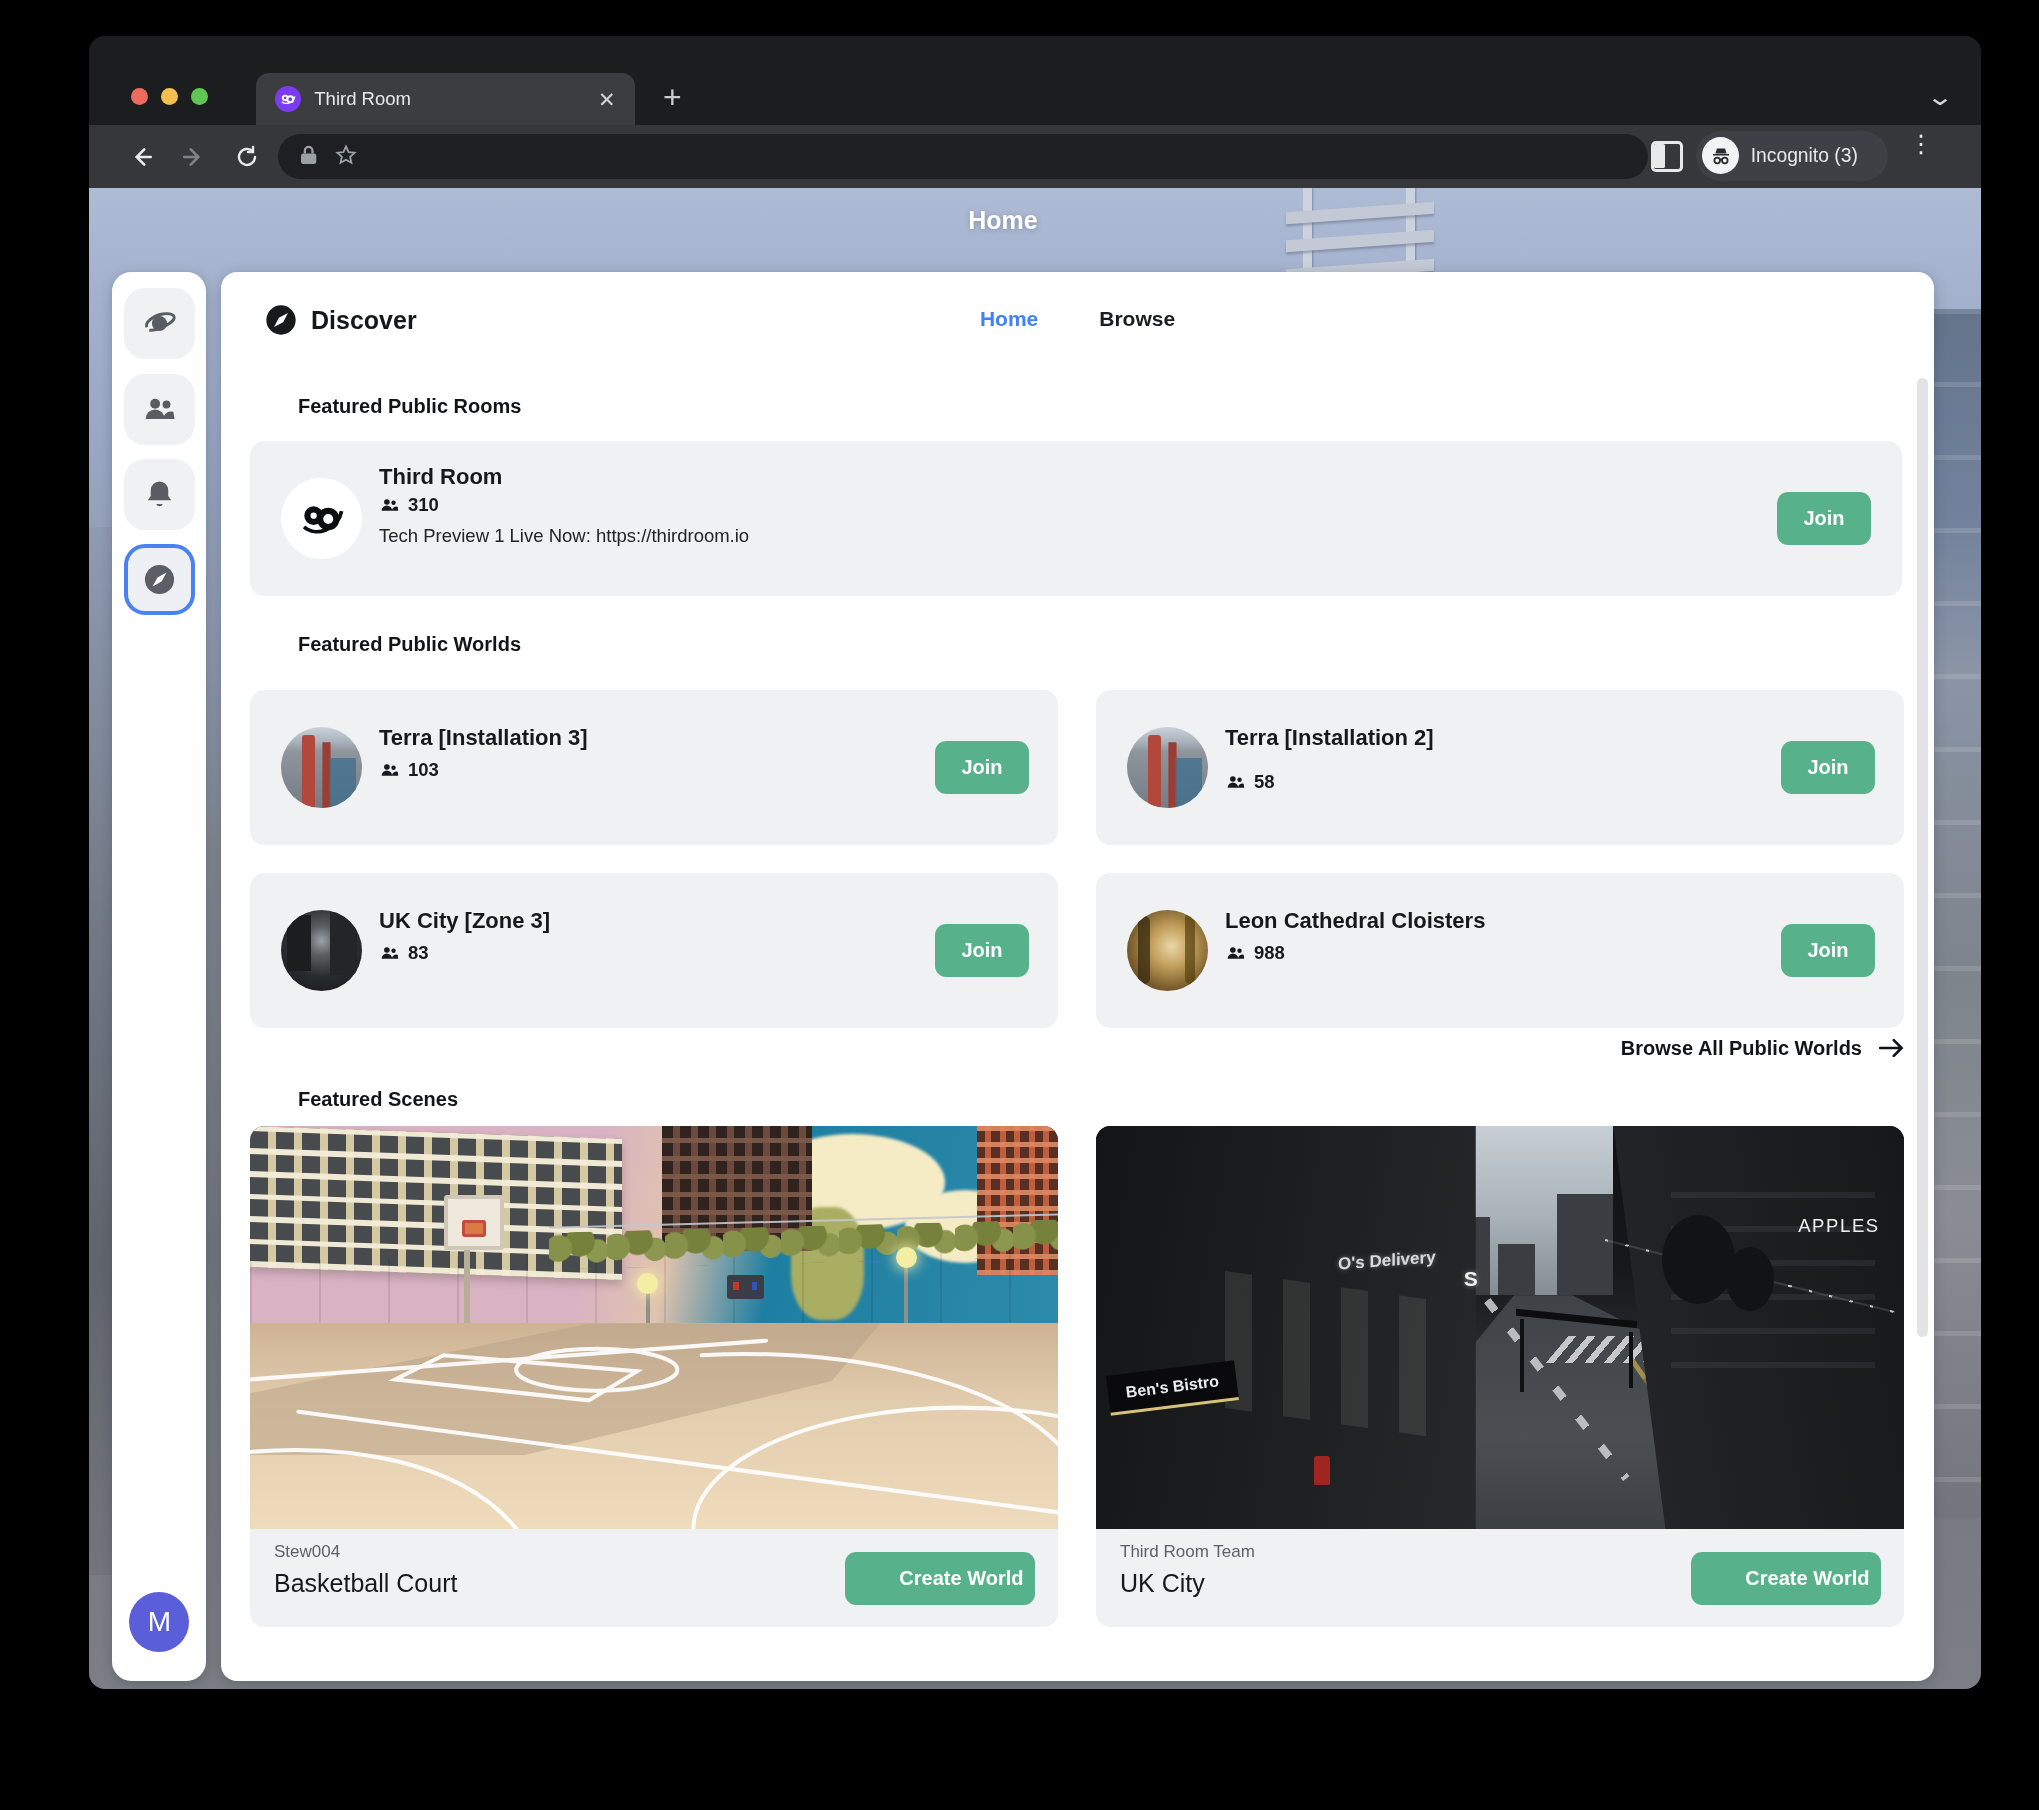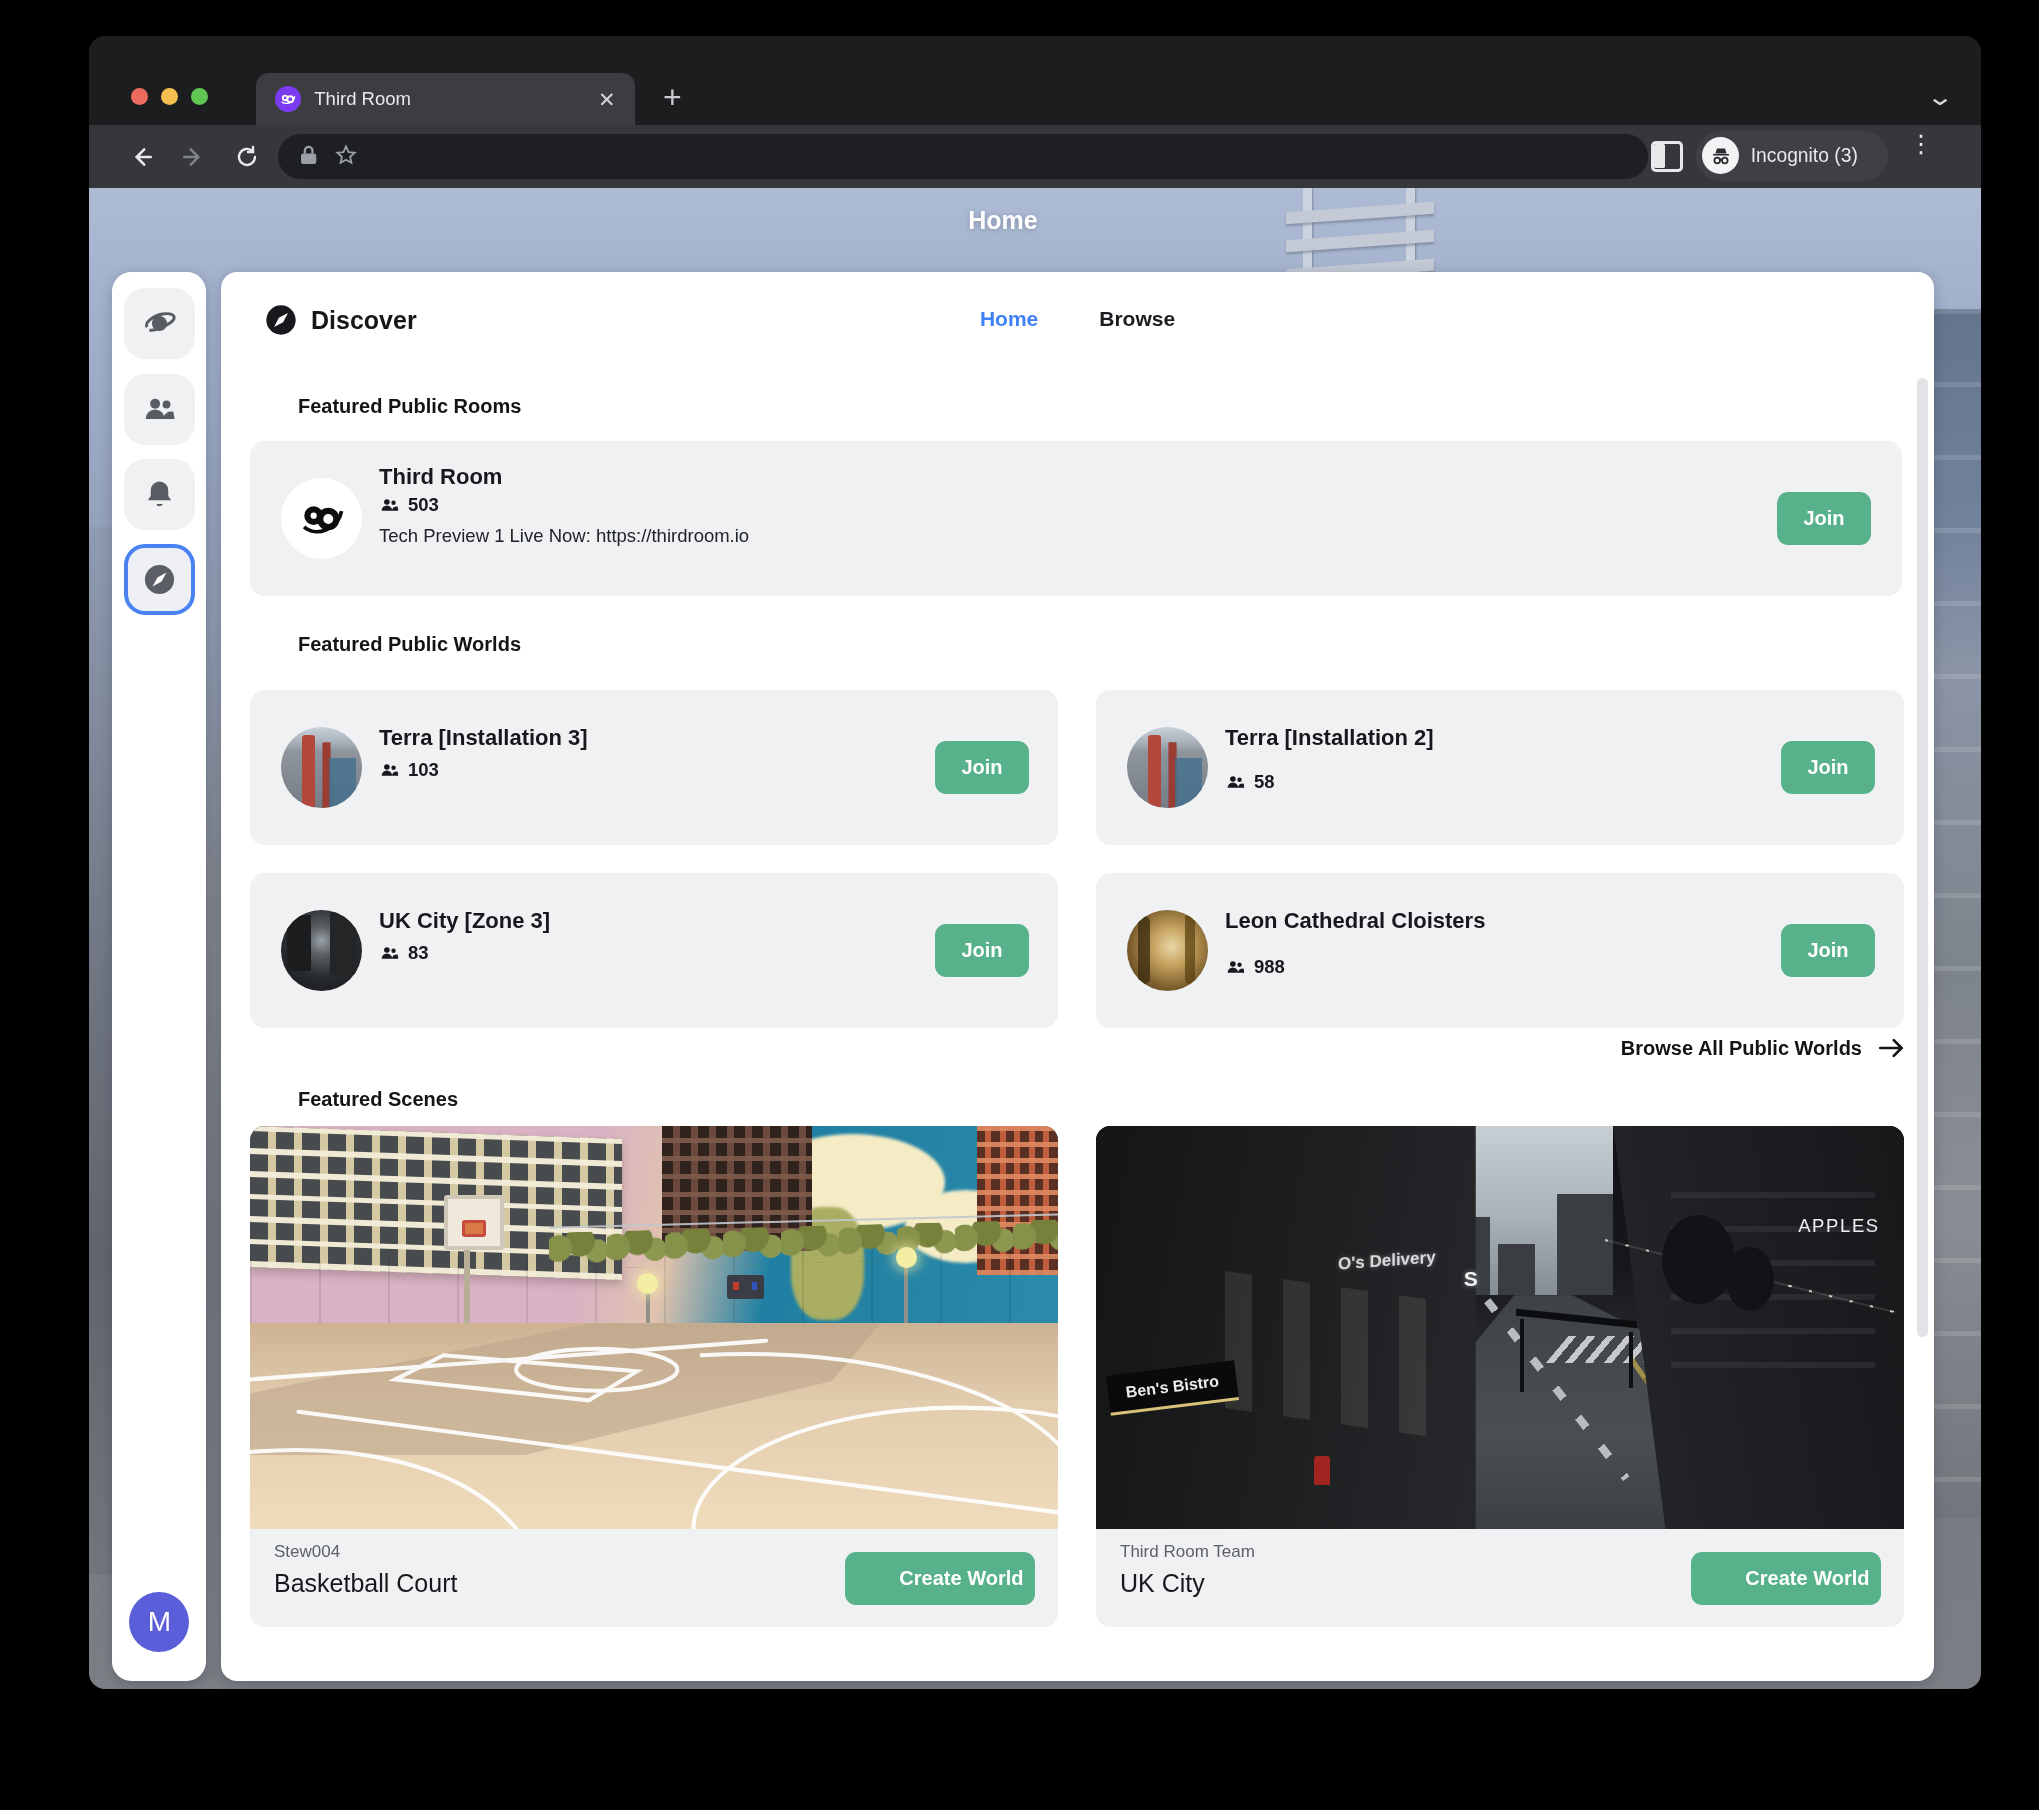--- a/index.html
+++ b/index.html
@@ -344,21 +344,21 @@
             </svg>
         </div>
         <div class="name" style="top:22.6px;">Third Room</div>
         <div class="mrow" style="top:53px;">
           <svg viewBox="0 0 24 24" fill="#17191c">
               <circle cx="9" cy="8" r="3.2"></circle>
               <path d="M3 18 a6 6 0 0 1 12 0 z"></path>
               <circle cx="16.6" cy="8.8" r="2.5"></circle>
               <path d="M14.8 18 a5 5 0 0 1 6.6-4.6 l.6 4.6 z"></path>
             </svg>
-          <span class="mcount">503</span>
+          <span class="mcount">310</span>
         </div>
         <div class="desc" style="top:84px;">Tech Preview 1 Live Now: https://thirdroom.io</div>
         <button class="joinbtn">Join</button>
       </div>
 
       <div class="sec-h" style="top:361px;">Featured Public Worlds</div>
 
       <div class="card" style="left:29px;top:418px;width:808px;height:155px;">
         <div class="av av-terra"></div>
         <div class="name" style="top:35px;">Terra [Installation 3]</div>
@@ -400,21 +400,21 @@
               <path d="M14.8 18 a5 5 0 0 1 6.6-4.6 l.6 4.6 z"></path>
             </svg>
           <span class="mcount">83</span>
         </div>
         <button class="joinbtn" style="right:29px;">Join</button>
       </div>
 
       <div class="card" style="left:875px;top:601px;width:808px;height:155px;">
         <div class="av av-leon"></div>
         <div class="name" style="top:35px;">Leon Cathedral Cloisters</div>
-        <div class="mrow" style="top:83px;">
+        <div class="mrow" style="top:69px;">
           <svg viewBox="0 0 24 24" fill="#17191c">
               <circle cx="9" cy="8" r="3.2"></circle>
               <path d="M3 18 a6 6 0 0 1 12 0 z"></path>
               <circle cx="16.6" cy="8.8" r="2.5"></circle>
               <path d="M14.8 18 a5 5 0 0 1 6.6-4.6 l.6 4.6 z"></path>
             </svg>
           <span class="mcount">988</span>
         </div>
         <button class="joinbtn" style="right:29px;">Join</button>
       </div>

